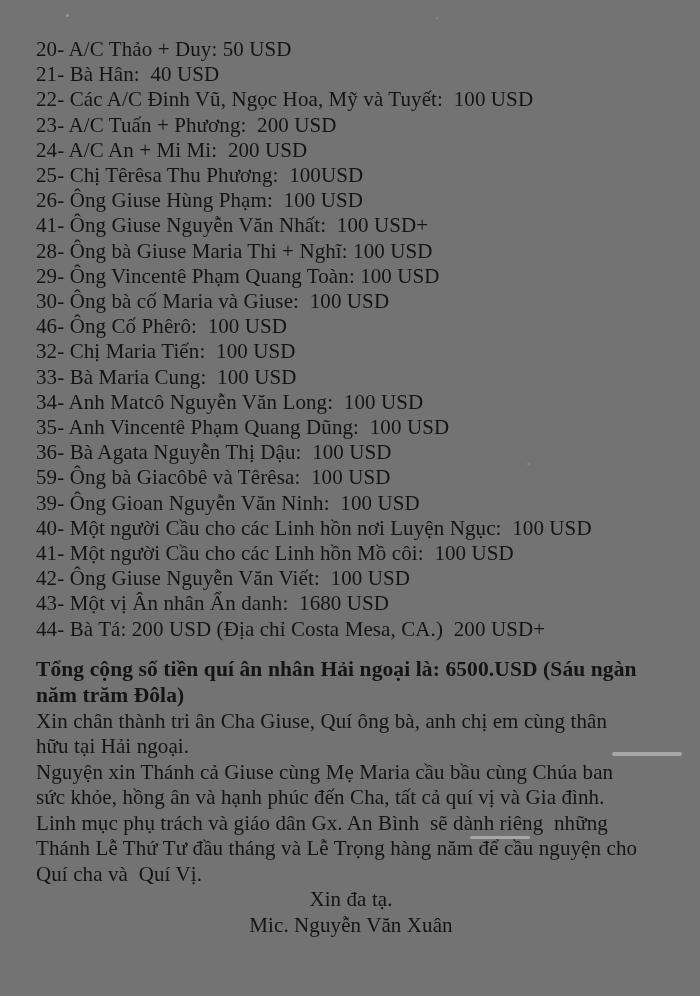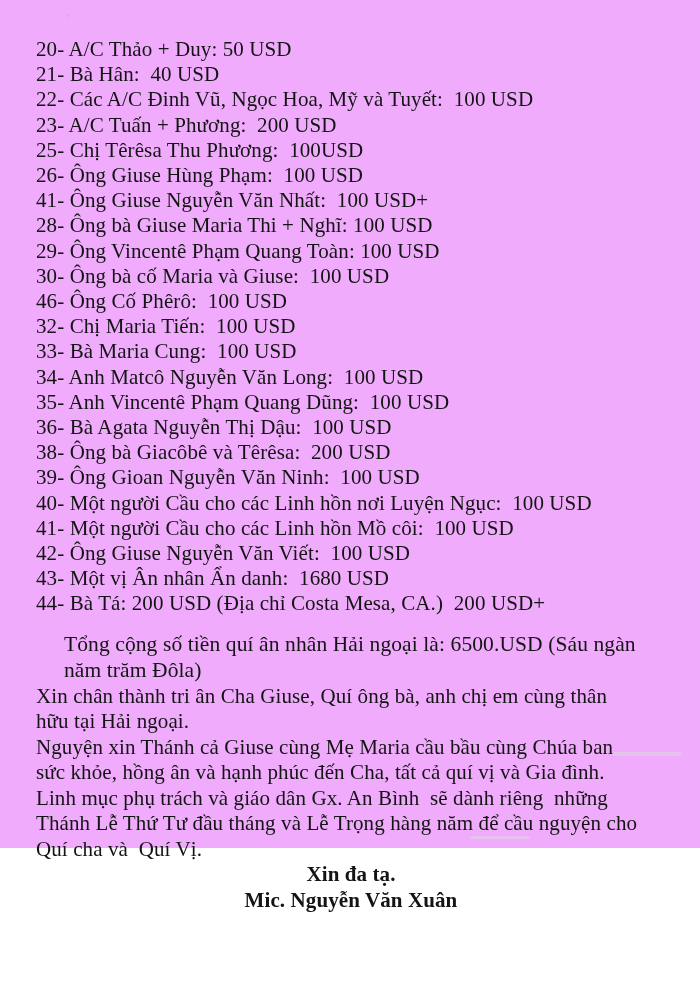--- a/index.html
+++ b/index.html
@@ -10,51 +10,49 @@
   body {
     width: 700px;
     height: 996px;
     overflow: hidden;
     font-family: "Liberation Serif", serif;
     color: #141414;
   }
   .page {
     position: relative;
     width: 700px;
-    height: 848px;
-    background: #f0abfc;
+    height: 996px;
+    background: #737373;
   }
   .content {
     position: absolute;
     top: 37px;
     left: 36px;
     width: 650px;
   }
   .line {
     white-space: pre;
     font-size: 21px;
     line-height: 25.5px;
     letter-spacing: 0.1px;
   }
   .donation-list .line {
     line-height: 25.2px;
   }
   .total-summary {
     margin-top: 14px;
-    font-weight: normal;
-    margin-left: 28px;
+    font-weight: bold;
   }
   .total-summary .line {
     font-size: 21.5px;
     line-height: 26.5px;
   }
   .closing {
     text-align: center;
     width: 630px;
-    font-weight: bold;
   }
   .closing .line {
     line-height: 25.5px;
   }
   
   .speck {
     position: absolute;
     background: #b9b9bd;
     border-radius: 50%;
   }
@@ -81,33 +79,34 @@
   <span class="smudge m1"></span>
   <span class="smudge m2"></span>
 
   <div class="content">
 
     <div class="donation-list">
       <div class="line">20- A/C Thảo + Duy: 50 USD</div>
       <div class="line">21- Bà Hân:  40 USD</div>
       <div class="line">22- Các A/C Đinh Vũ, Ngọc Hoa, Mỹ và Tuyết:  100 USD</div>
       <div class="line">23- A/C Tuấn + Phương:  200 USD</div>
+      <div class="line">24- A/C An + Mi Mi:  200 USD</div>
       <div class="line">25- Chị Têrêsa Thu Phương:  100USD</div>
       <div class="line">26- Ông Giuse Hùng Phạm:  100 USD</div>
       <div class="line">41- Ông Giuse Nguyễn Văn Nhất:  100 USD+</div>
       <div class="line">28- Ông bà Giuse Maria Thi + Nghĩ: 100 USD</div>
       <div class="line">29- Ông Vincentê Phạm Quang Toàn: 100 USD</div>
       <div class="line">30- Ông bà cố Maria và Giuse:  100 USD</div>
       <div class="line">46- Ông Cố Phêrô:  100 USD</div>
       <div class="line">32- Chị Maria Tiến:  100 USD</div>
       <div class="line">33- Bà Maria Cung:  100 USD</div>
       <div class="line">34- Anh Matcô Nguyễn Văn Long:  100 USD</div>
       <div class="line">35- Anh Vincentê Phạm Quang Dũng:  100 USD</div>
       <div class="line">36- Bà Agata Nguyễn Thị Dậu:  100 USD</div>
-      <div class="line">38- Ông bà Giacôbê và Têrêsa:  200 USD</div>
+      <div class="line">59- Ông bà Giacôbê và Têrêsa:  100 USD</div>
       <div class="line">39- Ông Gioan Nguyễn Văn Ninh:  100 USD</div>
       <div class="line">40- Một người Cầu cho các Linh hồn nơi Luyện Ngục:  100 USD</div>
       <div class="line">41- Một người Cầu cho các Linh hồn Mồ côi:  100 USD</div>
       <div class="line">42- Ông Giuse Nguyễn Văn Viết:  100 USD</div>
       <div class="line">43- Một vị Ân nhân Ẩn danh:  1680 USD</div>
       <div class="line">44- Bà Tá: 200 USD (Địa chỉ Costa Mesa, CA.)  200 USD+</div>
     </div>
 
     <div class="total-summary">
       <div class="line">Tổng cộng số tiền quí ân nhân Hải ngoại là: 6500.USD (Sáu ngàn</div>

